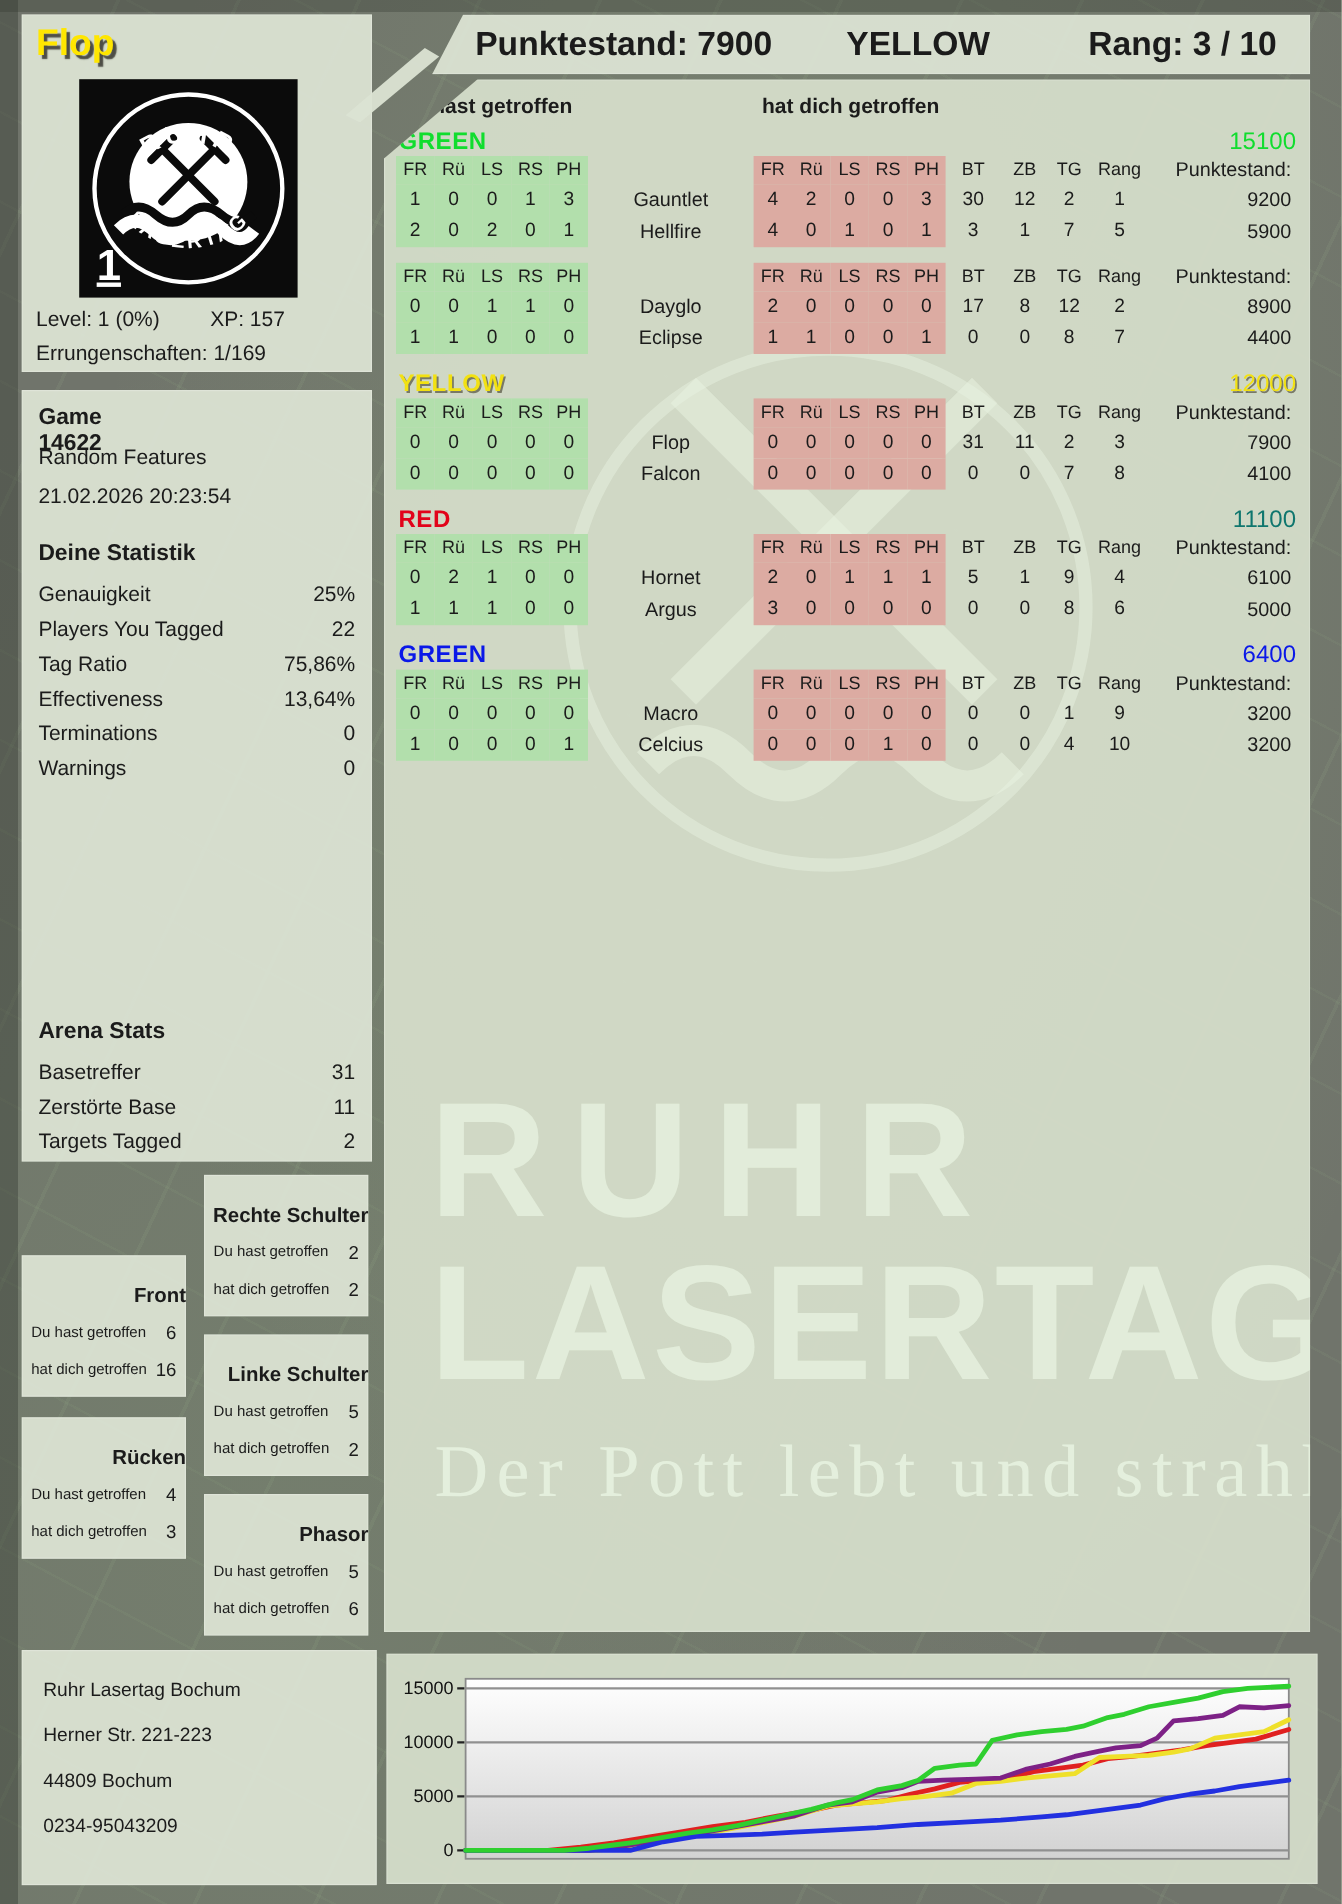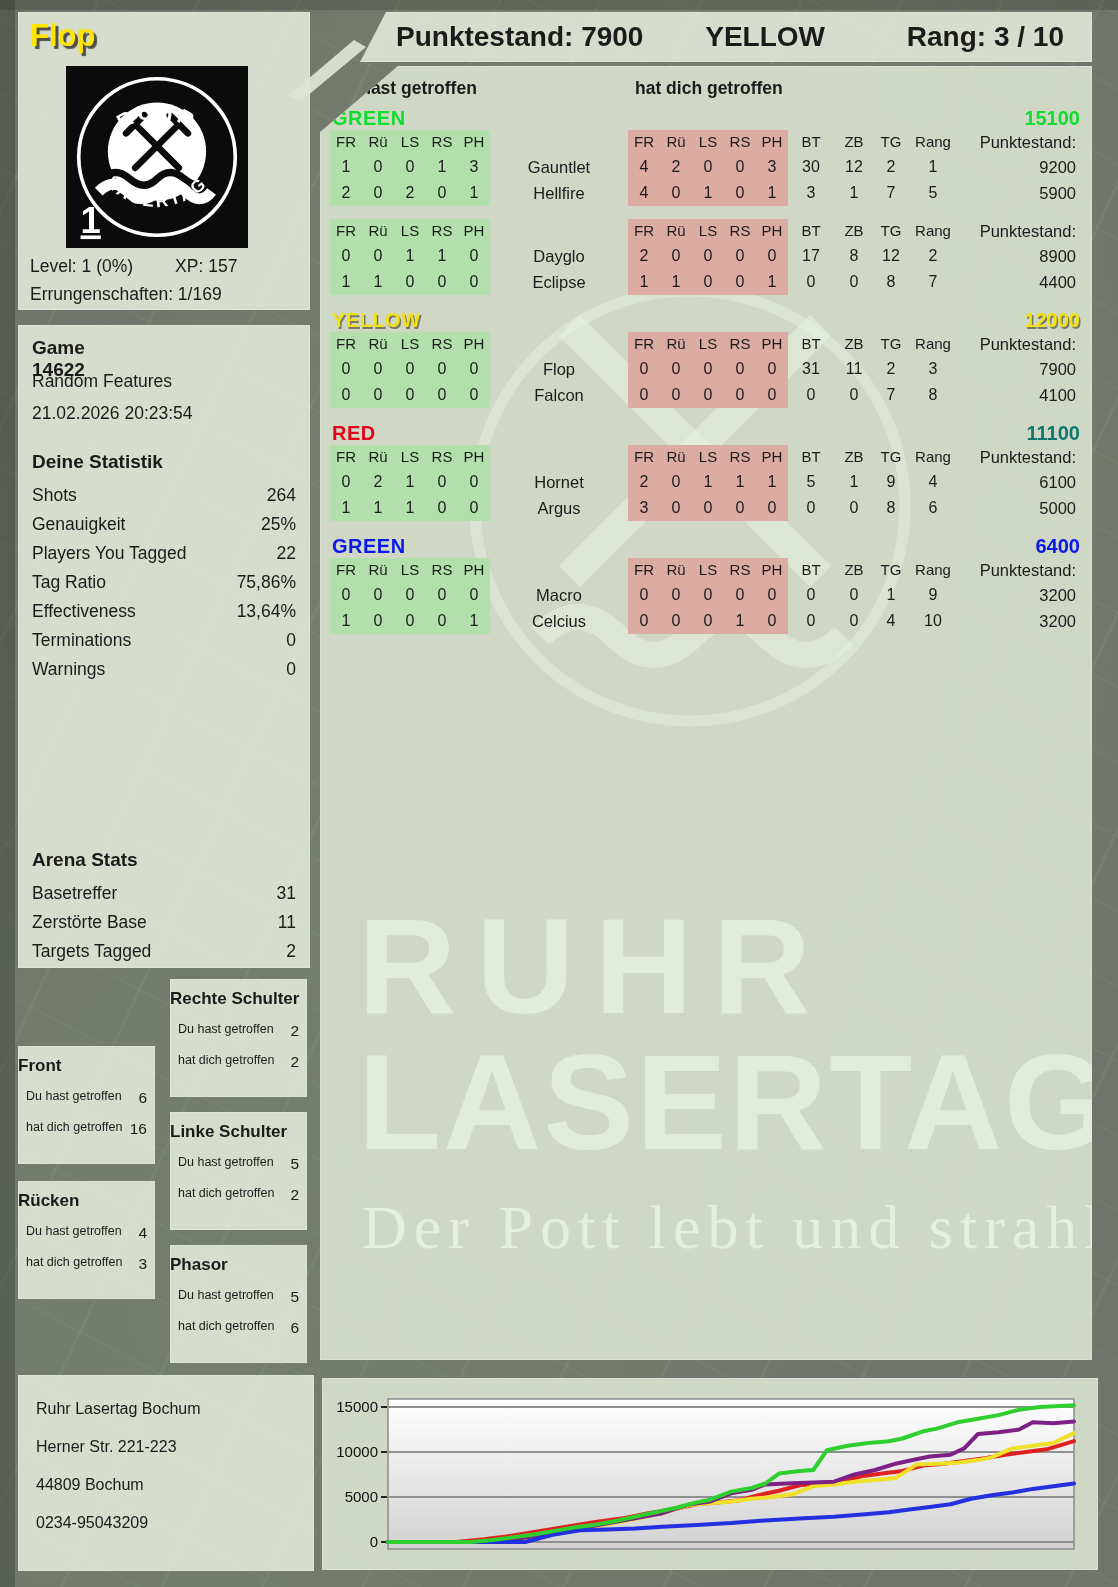--- a/index.html
+++ b/index.html
@@ -40,21 +40,21 @@
 
   
   #main-panel{left:320px;top:66px;width:772px;height:1294px;background:rgba(211,220,201,0.96);
     clip-path:polygon(78px 0, 100% 0, 100% 100%, 0 100%, 0 66px);}
   .mlabel{position:absolute;top:12px;font-weight:bold;font-size:17.5px;}
   #lbl-you{left:12px;} #lbl-them{left:315px;}
   #teams{position:absolute;top:40px;left:10px;right:10px;z-index:2;}
   .team-block{margin-bottom:13px;}
   .team-head{display:flex;justify-content:space-between;align-items:center;height:24px;padding:0 2px;}
   .team-name{font-size:20px;font-weight:bold;letter-spacing:0.5px;}
-  .team-total{font-size:20px;font-weight:bold;}
+  .team-total{font-size:20px;font-weight:normal;}
   .outl{text-shadow:1.5px 1.5px 0 rgba(105,105,85,0.85);}
   .trow{display:grid;height:26px;line-height:26px;
     grid-template-columns:32px 32px 32px 32px 32px 138px 32px 32px 32px 32px 32px 46px 40px 34px 50px 1fr;}
   .trow.thead{height:24px;line-height:24px;}
   .c{text-align:center;font-size:16px;}
   .hd{font-size:15px;}
   .g{background:#b2dfac;}
   .r{background:#dcaba2;}
   .pname{text-align:center;font-size:16.5px;}
   .score{text-align:right;padding-right:6px;font-size:16.5px;}
@@ -76,21 +76,21 @@
   #game-mode{top:46px;} #game-date{top:78px;}
   #stats-title{top:126px;}
   #your-stats-rows{position:absolute;left:14px;right:14px;top:156px;}
   .srow{display:flex;justify-content:space-between;font-size:17.5px;height:29px;line-height:29px;}
   #arena-title{top:524px;}
   #arena-rows{position:absolute;left:14px;right:14px;top:554px;}
 
   
   .bbox{position:absolute;width:137px;height:118px;background:rgba(219,227,211,0.95);
     box-shadow:inset 0 0 0 1px rgba(255,255,255,0.22);}
-  .btitle{text-align:left;font-weight:bold;font-size:17px;margin-top:10px;}
+  .btitle{text-align:right;font-weight:bold;font-size:17px;margin-top:24px;}
   .brow{display:flex;justify-content:space-between;padding:0 8px;margin-top:13px;}
   .blab{font-size:12.5px;} .bval{font-size:15.5px;}
   .b0{left:18px;top:1046px;} .b1{left:18px;top:1181px;}
   .b2{left:170px;top:979px;} .b3{left:170px;top:1112px;} .b4{left:170px;top:1245px;}
 
   
   #address{left:18px;top:1375px;width:296px;height:186px;padding:10px 0 0 0;}
   .addr-line{font-size:16px;margin:10px 18px;height:28px;line-height:28px;}
 
   #chart-panel{left:322px;top:1378px;width:776px;height:192px;background:rgba(211,220,201,0.96);}
@@ -459,24 +459,20 @@
 <div class="panel" id="sidebar">
   <div class="sideline" id="game-row">
     <span class="b">Game</span>
     <span class="b">14622</span>
   </div>
   <div class="sideline" id="game-mode">Random Features</div>
   <div class="sideline" id="game-date">21.02.2026 20:23:54</div>
   <div class="sideline b" id="stats-title">Deine Statistik</div>
   <div id="your-stats-rows">
       <div class="srow">
-        <span class="sl">Shots</span>
-        <span class="sv">264</span>
-      </div>
-      <div class="srow">
         <span class="sl">Genauigkeit</span>
         <span class="sv">25%</span>
       </div>
       <div class="srow">
         <span class="sl">Players You Tagged</span>
         <span class="sv">22</span>
       </div>
       <div class="srow">
         <span class="sl">Tag Ratio</span>
         <span class="sv">75,86%</span>

